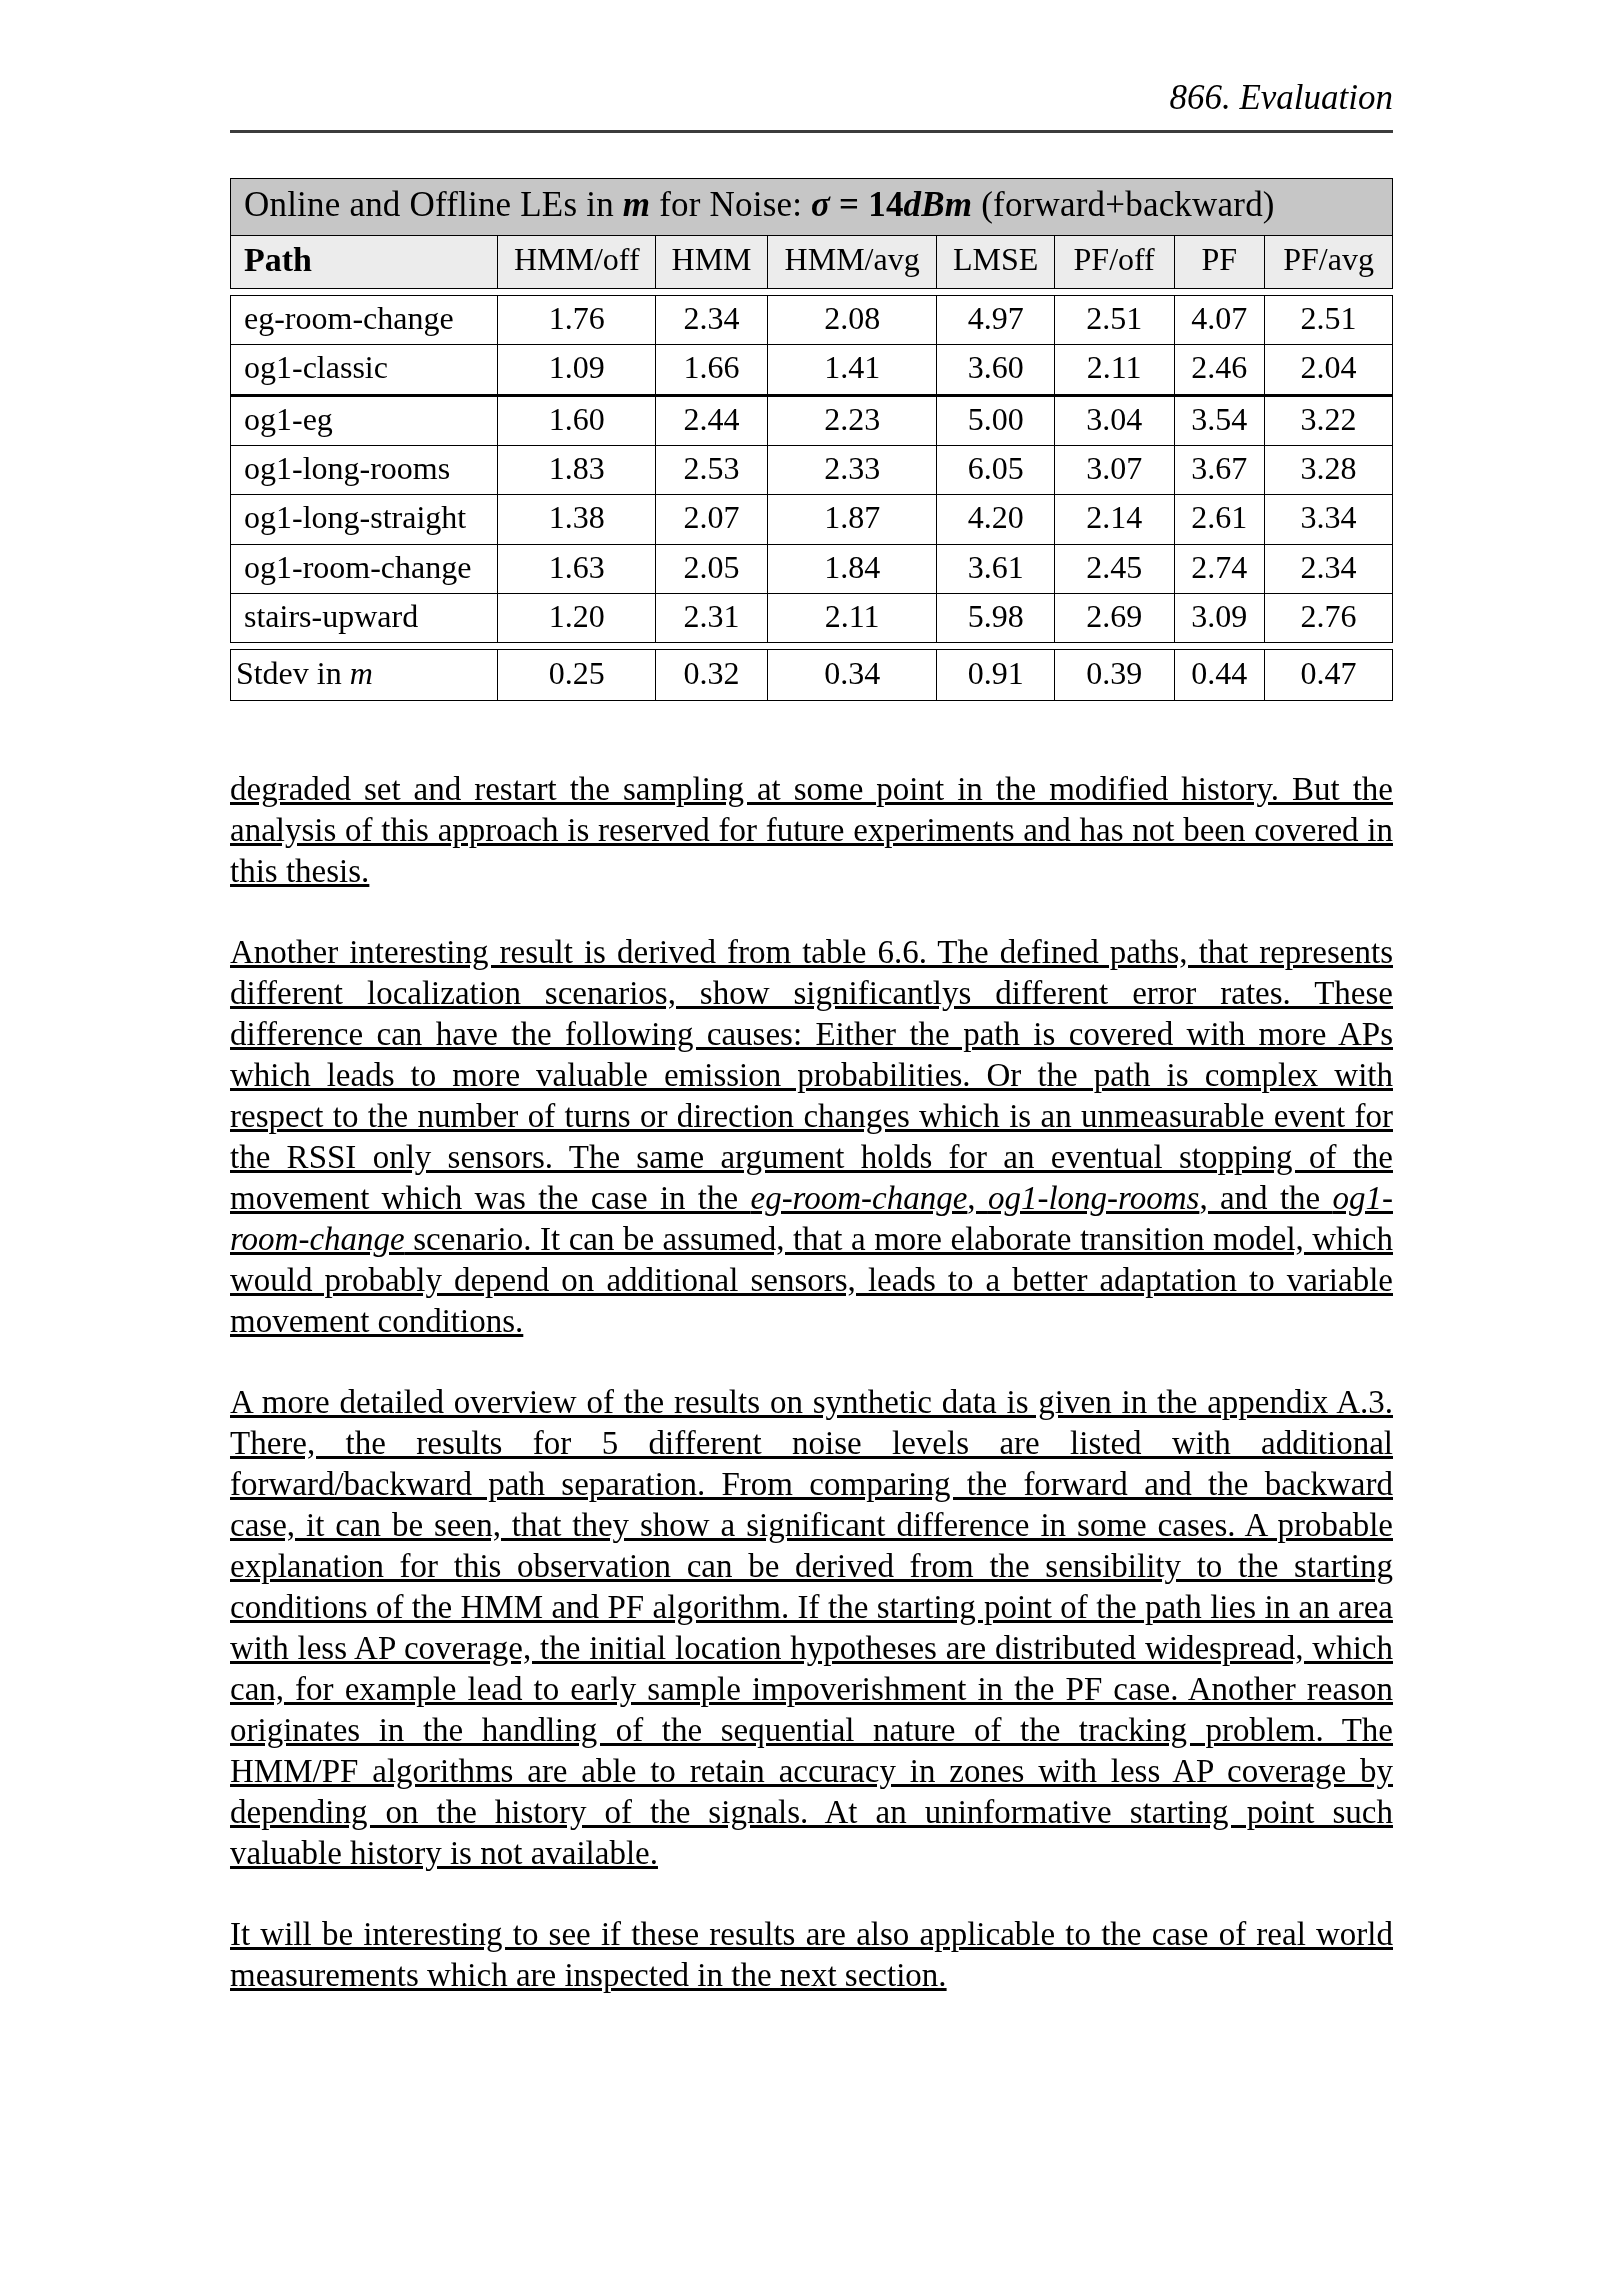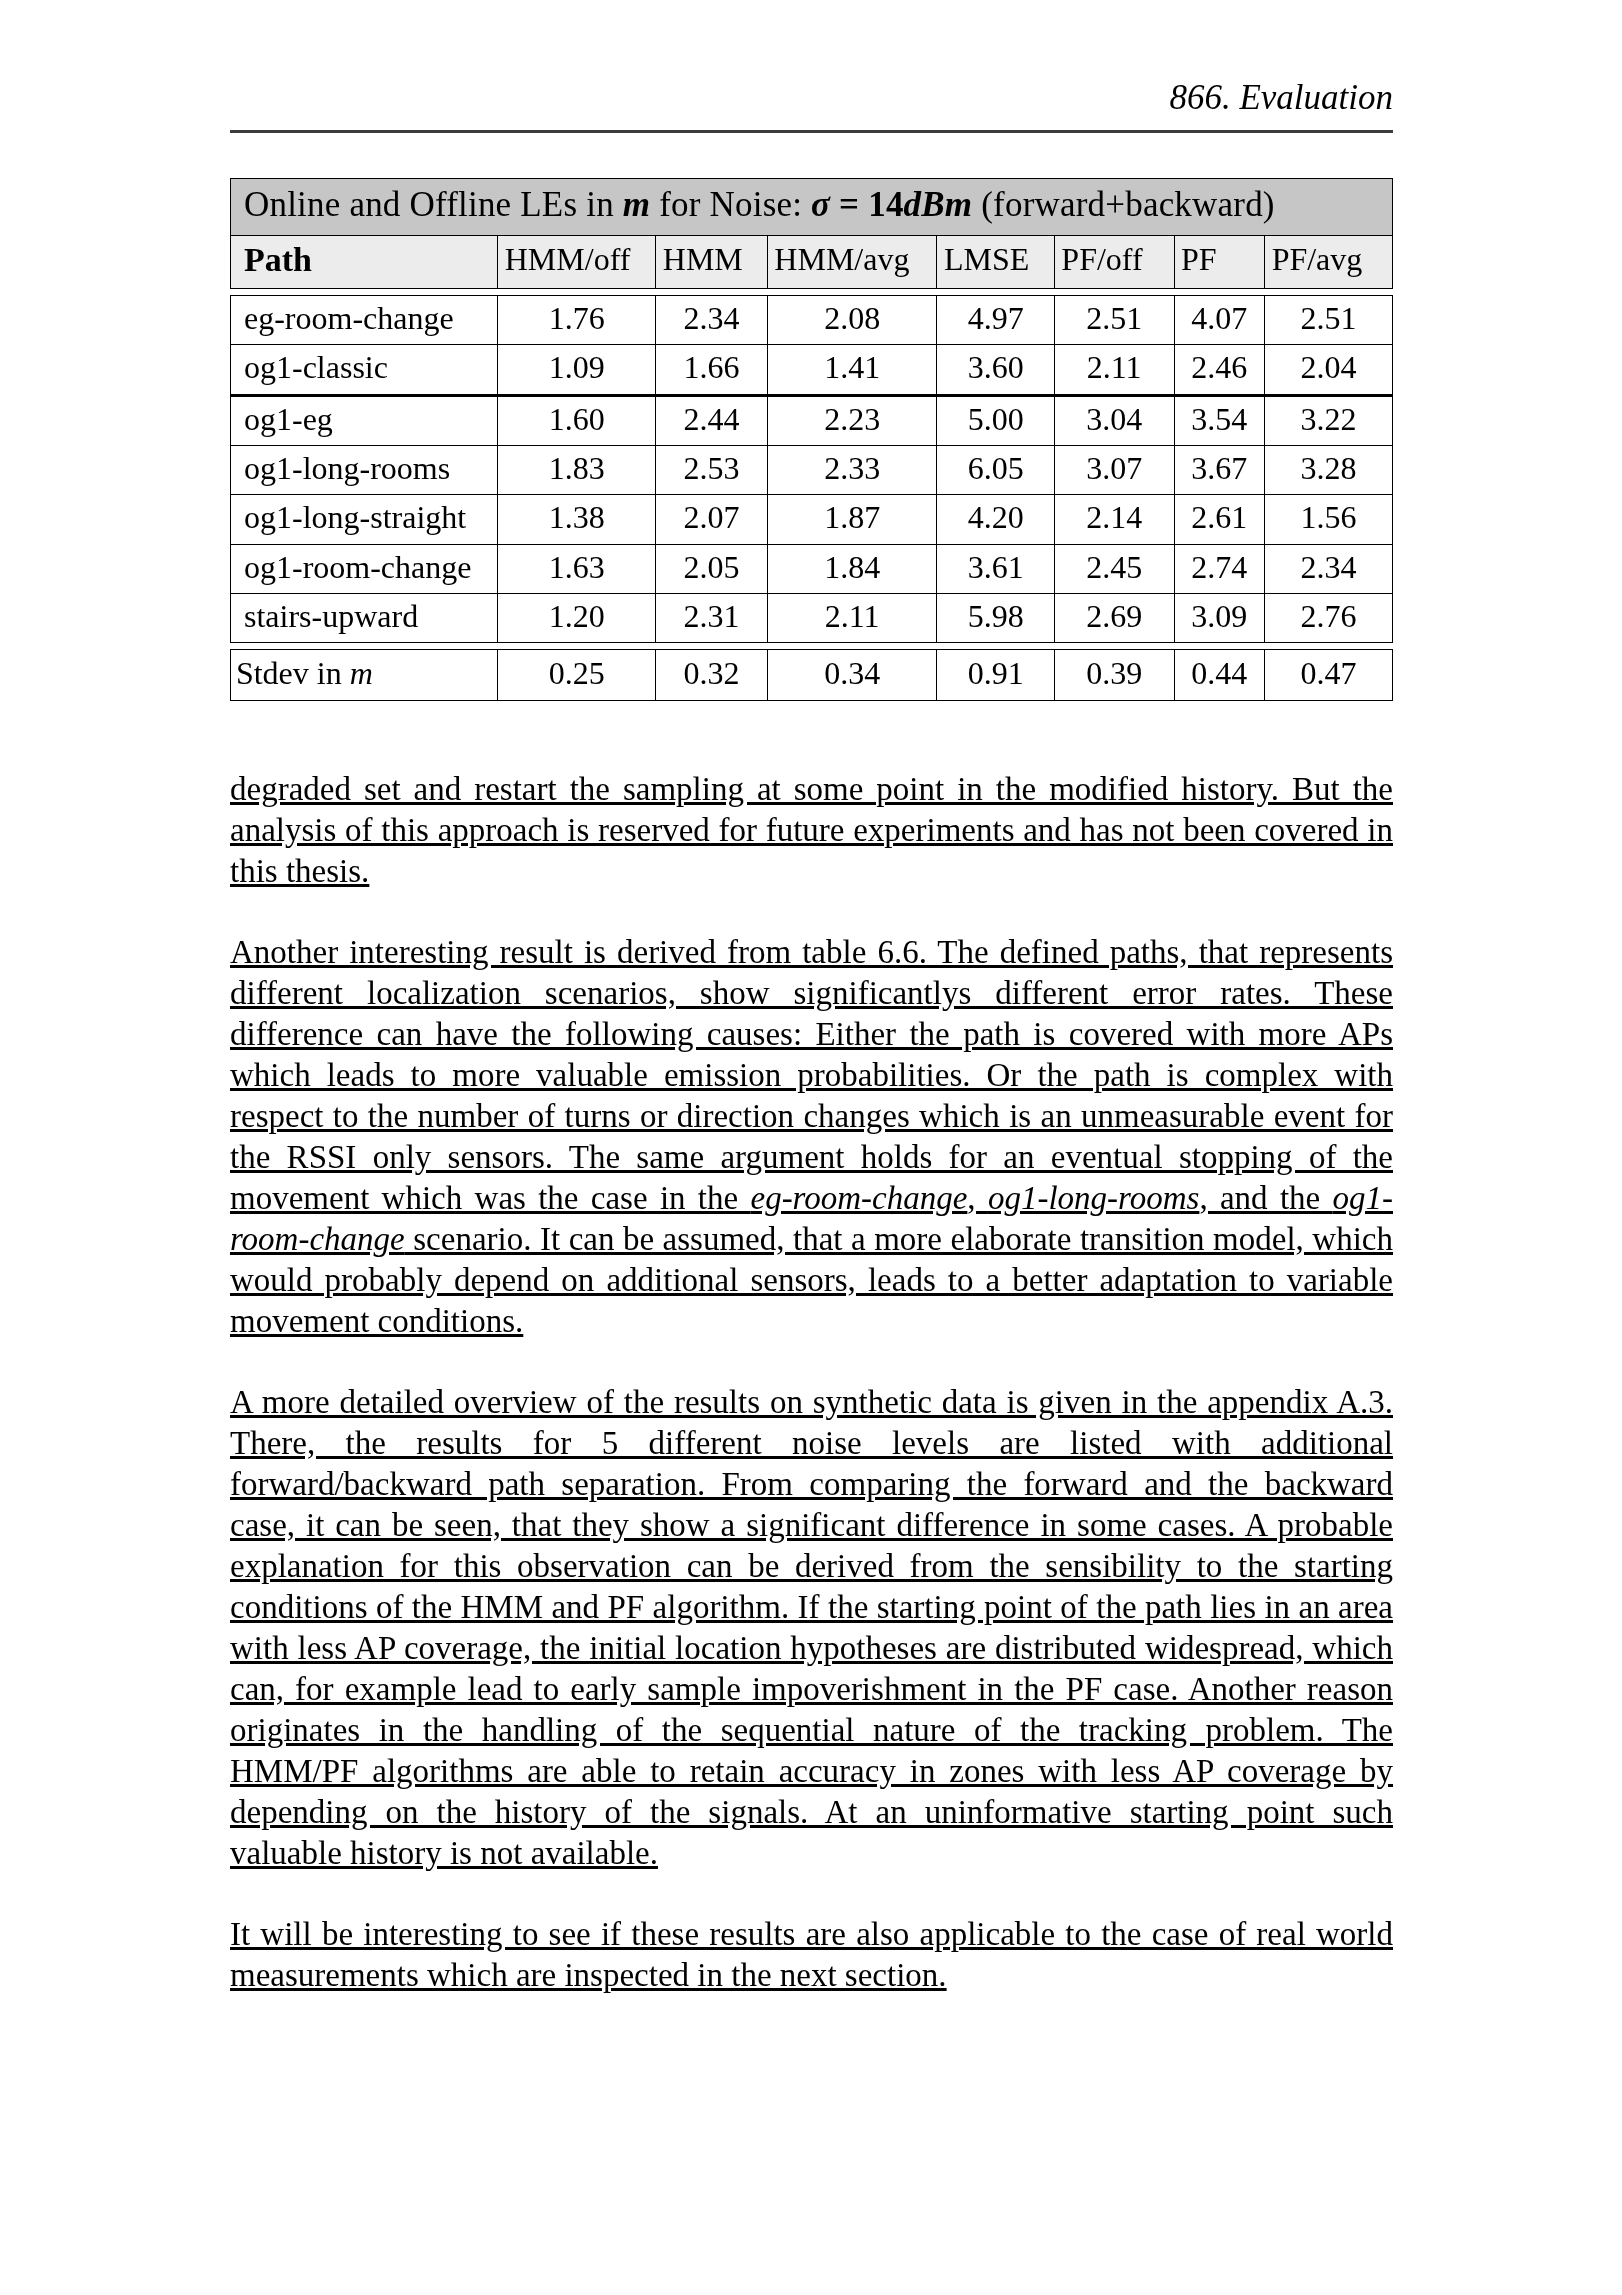--- a/index.html
+++ b/index.html
@@ -23,21 +23,21 @@
 
   
   table.results{width:100%;border-collapse:collapse;margin-top:45px;font-size:32px;table-layout:fixed;}
   table.results th,table.results td{border:1.6px solid #000;}
   th.title-cell{
     background:var(--title-bg);border:2.4px solid #000;
     font-weight:bold;font-size:35px;text-align:left;padding:6.5px 13px 9.7px 13px;
     letter-spacing:0.2px;
   }
   tr.hdr th{background:var(--header-bg);font-weight:normal;font-size:32px;
-    text-align:left;padding:4.9px 6.5px 9.7px 6.5px;}
+    text-align:center;padding:4.9px 6.5px 9.7px 6.5px;}
   tr.hdr th.pathcol{text-align:left;font-weight:bold;font-size:34px;padding-left:13px;margin-left:12px;}
   tbody td{text-align:center;padding:4px 4.9px 7.3px 4.9px;font-size:32px;}
   tbody td.pathcell{text-align:left;padding-left:13px;}
   tr.group-end td{border-bottom-width:3.2px;}
   tr.spacer td{border-left:none;border-right:none;border-top:1.6px solid #000;
     border-bottom:1.6px solid #000;height:5.7px;padding:0;background:#fff;}
   tr.summary td{padding:4.9px 4.9px 8px 4.9px;}
 
   
   .caption-block{
@@ -134,21 +134,21 @@
           <td>3.28</td>
         </tr>
         <tr>
           <td class="pathcell">og1-long-straight</td>
           <td>1.38</td>
           <td>2.07</td>
           <td>1.87</td>
           <td>4.20</td>
           <td>2.14</td>
           <td>2.61</td>
-          <td>1.56</td>
+          <td>3.34</td>
         </tr>
         <tr>
           <td class="pathcell">og1-room-change</td>
           <td>1.63</td>
           <td>2.05</td>
           <td>1.84</td>
           <td>3.61</td>
           <td>2.45</td>
           <td>2.74</td>
           <td>2.34</td>

